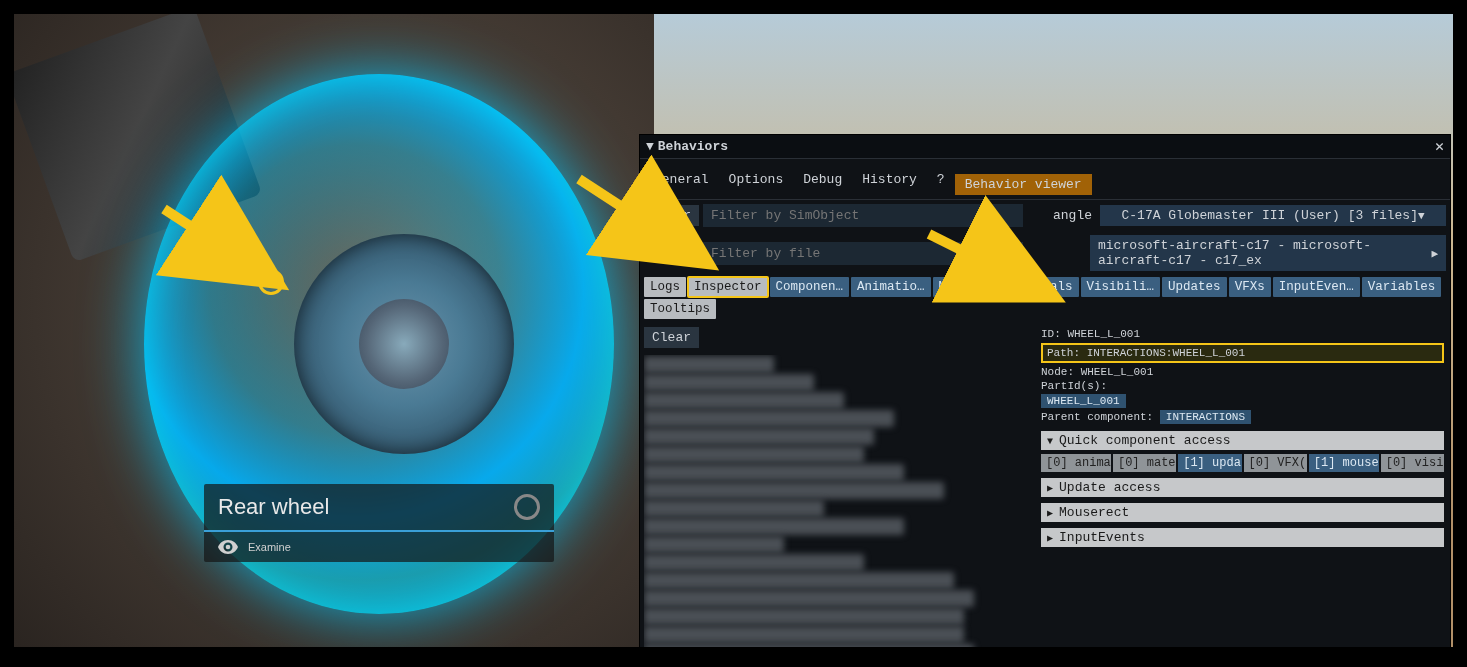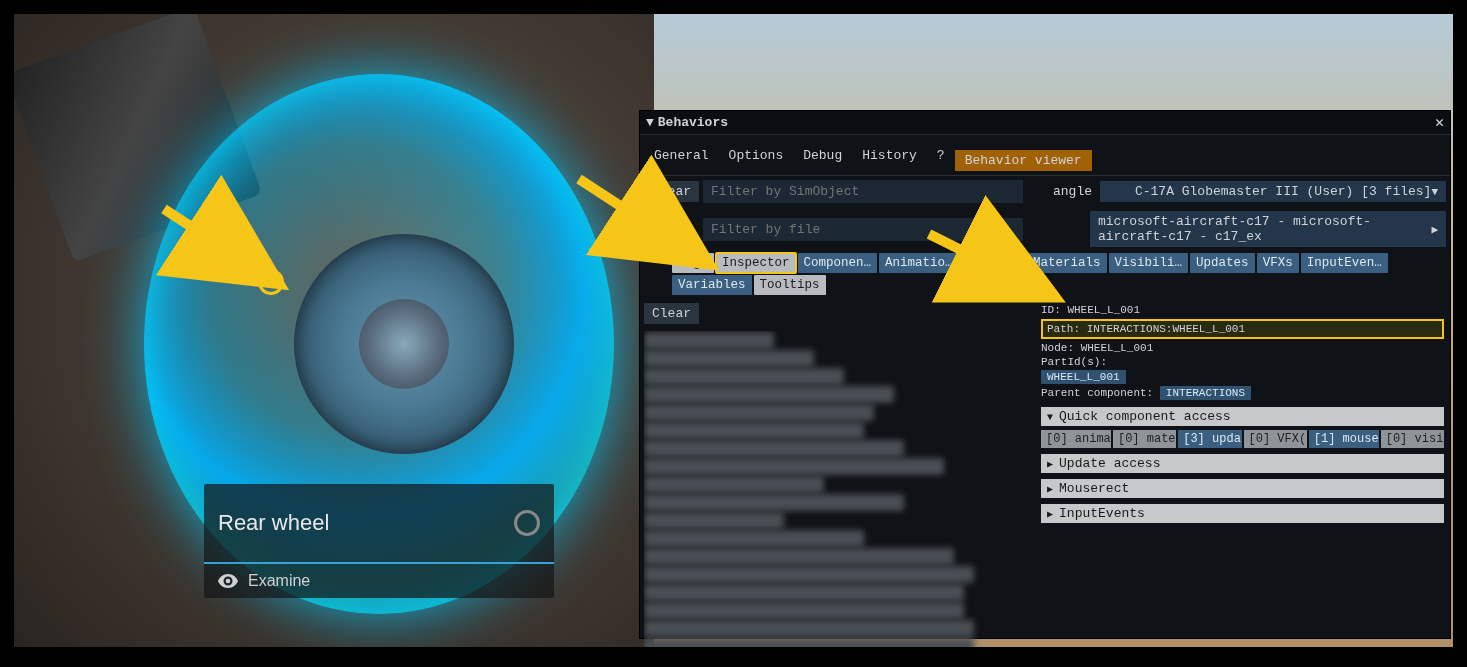--- a/index.html
+++ b/index.html
@@ -75,42 +75,42 @@
     position: absolute;
     left: 190px; top: 470px;
     width: 350px;
     background: rgba(20,20,20,0.7);
     border-radius: 2px;
     overflow: hidden;
     font-family: "Segoe UI", sans-serif;
   }
   .tooltip-title {
     display:flex; align-items:center; justify-content:space-between;
-    padding: 26px 14px;
+    padding: 10px 14px;
     font-size: 22px;
     color: #e8e8e8;
     border-bottom: 2px solid #3aa0d8;
   }
   .tt-circle {
     width: 26px; height: 26px;
     border: 3px solid #888;
     border-radius: 50%;
   }
   .tooltip-action {
     display:flex; align-items:center; gap:10px;
     padding: 8px 14px;
-    font-size: 16px;
+    font-size: 11px;
     color: #d0d0d0;
   }
   .eye-icon svg { display:block; }
 
   
   .panel {
     position: absolute;
-    left: 625px; top: 96px;
+    left: 625px; top: 120px;
     width: 812px; height: 529px;
     background: #0f1216;
     color: #cfd3d8;
     font-family: Consolas, "Courier New", monospace;
     font-size: 13px;
     border: 1px solid #000;
   }
   .panel-titlebar {
     display:flex; align-items:center; justify-content:space-between;
     background:#0b0e12;
@@ -156,21 +156,21 @@
     font-size:13px;
     color:#cfd3d8;
     background:transparent;
   }
   .dropdown {
     background:#23364a;
     color:#cfd3d8;
     padding:3px 8px;
     font-size:13px;
     display:flex;
-    justify-content:flex-end;
+    justify-content:center;
     align-items:center;
     cursor:pointer;
   }
   .dropdown .tri-down { font-size:11px; }
 
   .body-split {
     display:flex;
     height: calc(100% - 135px);
   }
   .left-pane {
@@ -180,21 +180,20 @@
     position:relative;
   }
   .right-pane {
     flex:1;
     padding:4px 6px;
     overflow:hidden;
   }
   .tab-row {
     display:flex; flex-wrap:wrap; gap:2px;
     padding:2px 4px 4px 4px;
-    margin-left:28px;
   }
   .tab {
     padding:3px 6px;
     font-size:12.5px;
     cursor:pointer;
     border-radius:1px;
   }
   .tab-grey { background:#b8bcc0; color:#1a1a1a; }
   .tab-blue { background:#3a5f80; color:#dce8f2; }
   .tab-active { outline:2px solid #f5c518; outline-offset:-1px; }
@@ -370,21 +369,21 @@
           <span>Parent component:</span>
           <span class="tag-blue">INTERACTIONS</span>
         </div>
         <div class="section-hdr">
           <span class="tri-d"></span>
           <span>Quick component access</span>
         </div>
         <div class="chip-row" id="chip-row">
             <span class="chip chip-grey">[0] anima</span>
             <span class="chip chip-grey">[0] mate</span>
-            <span class="chip chip-blue">[3] upda</span>
+            <span class="chip chip-blue">[1] upda</span>
             <span class="chip chip-grey">[0] VFX(</span>
             <span class="chip chip-blue">[1] mouse</span>
             <span class="chip chip-grey">[0] visi</span>
           </div>
         <div class="section-hdr">
           <span class="tri-r"></span>
           <span>Update access</span>
         </div>
         <div class="section-hdr">
           <span class="tri-r"></span>

